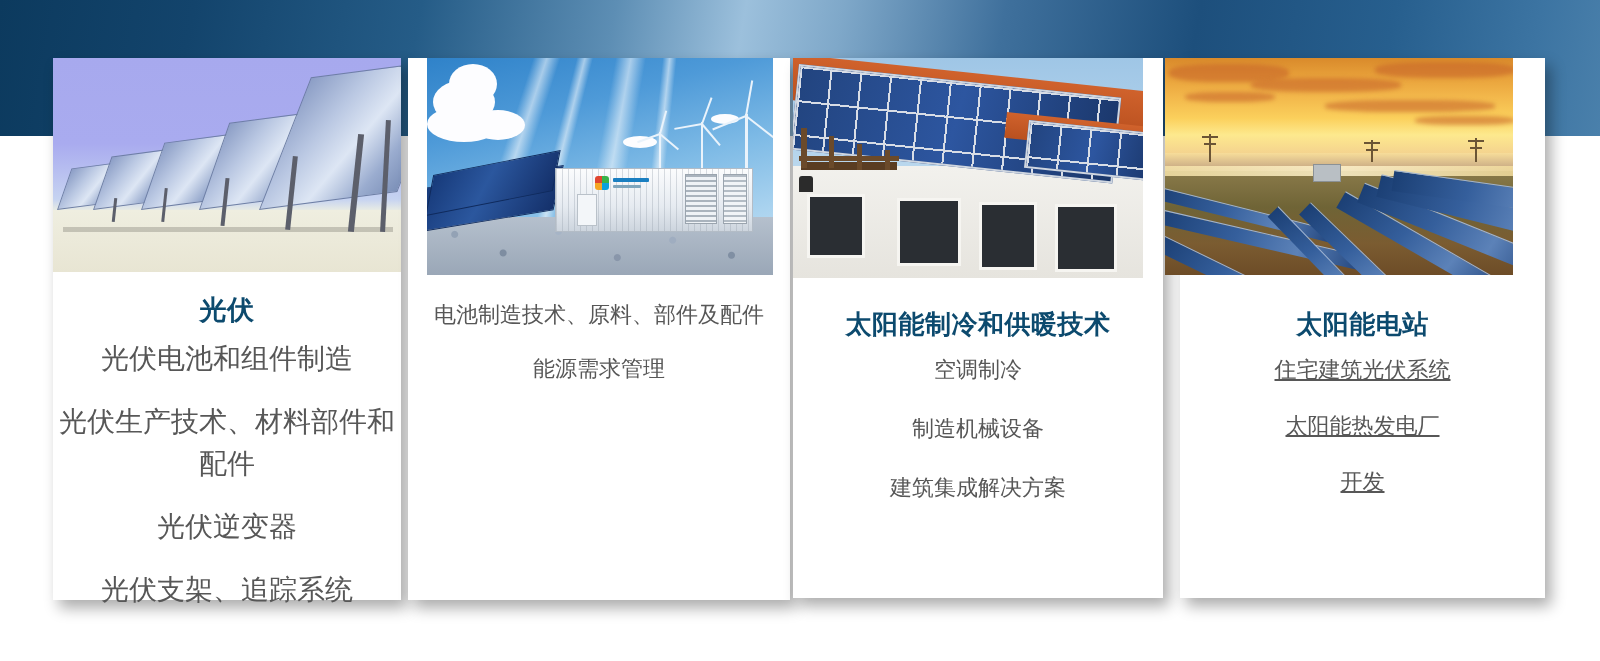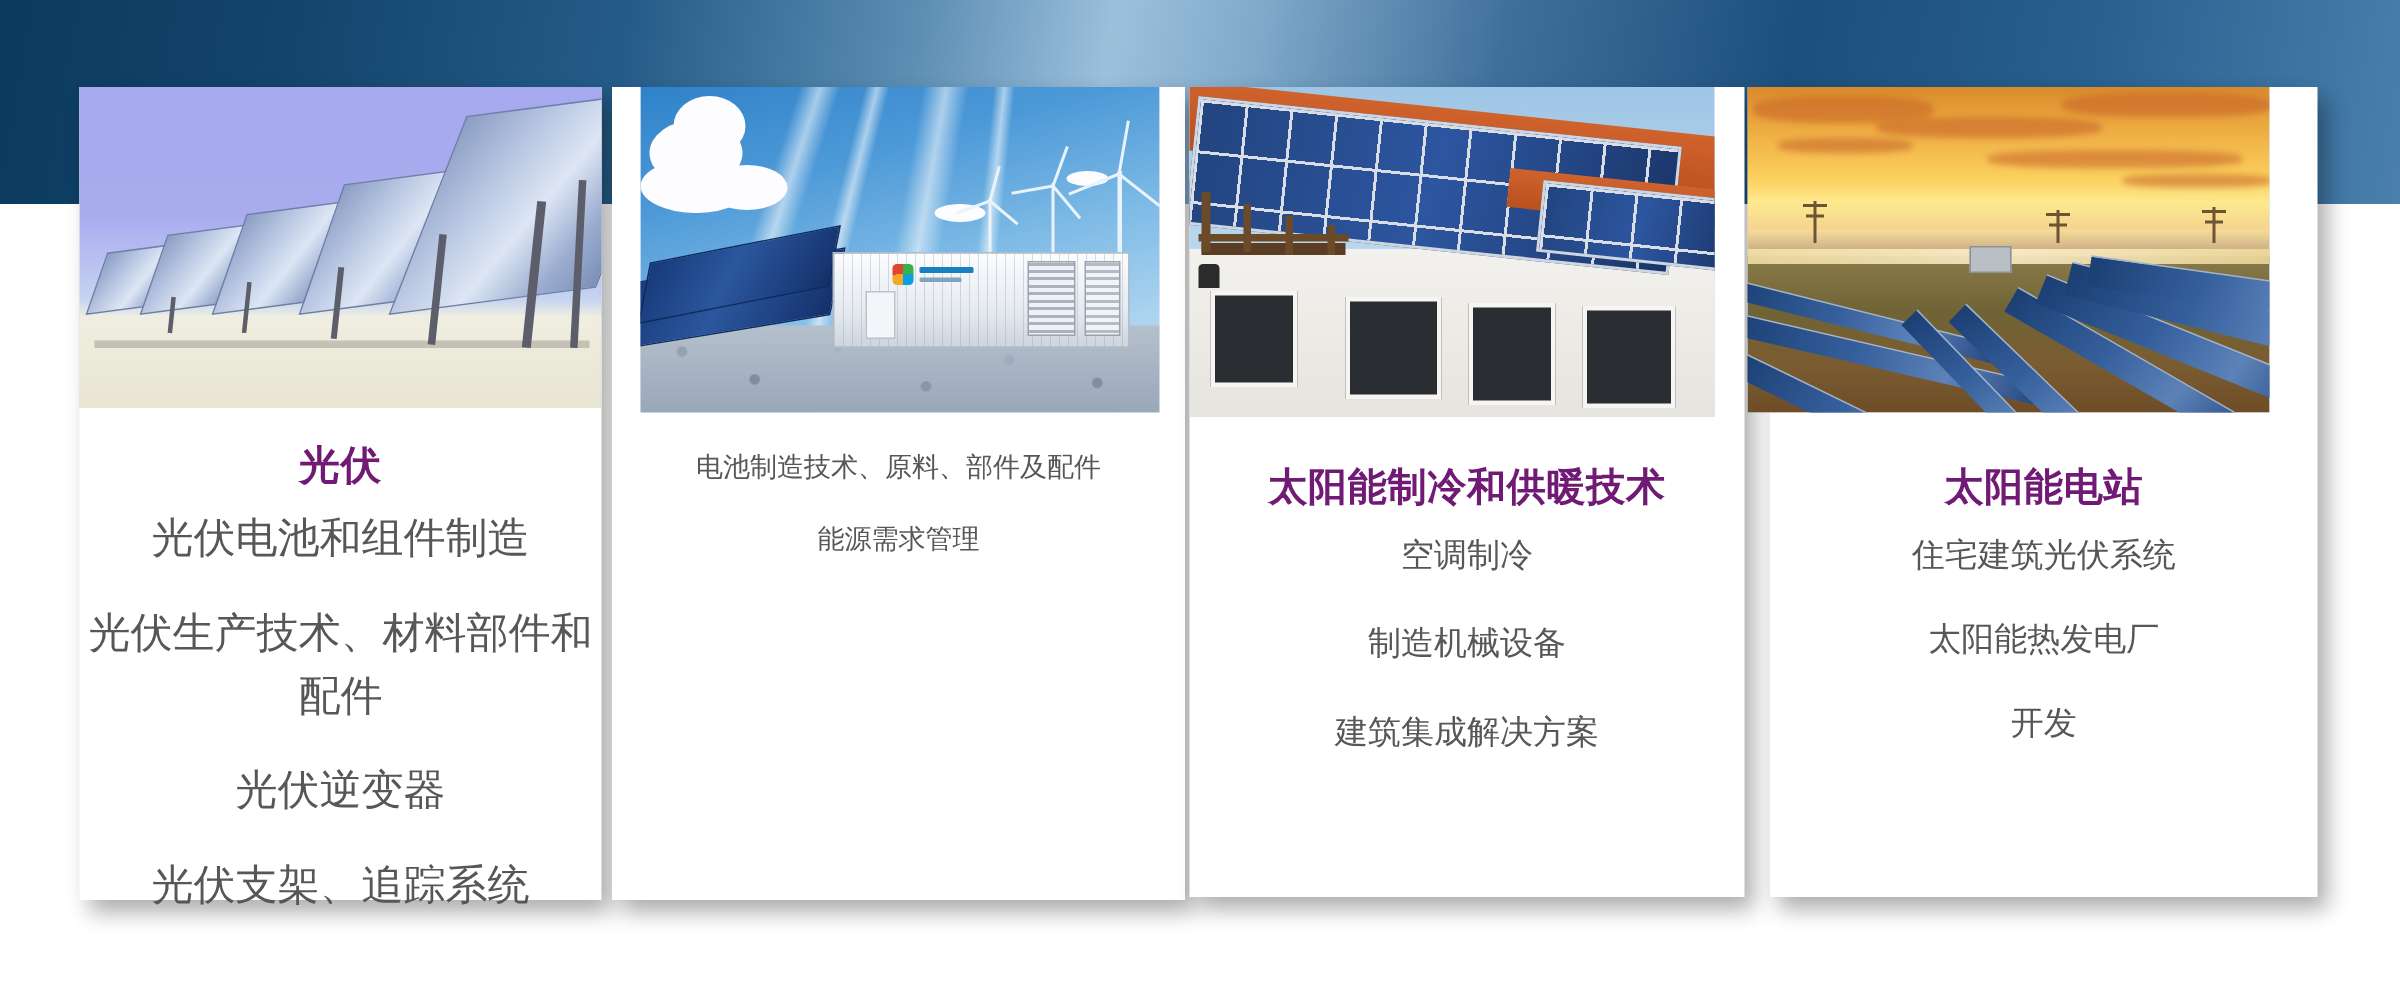--- a/index.html
+++ b/index.html
@@ -26,52 +26,52 @@
         #3c74a2 95%,
         #4a80ab 100%);
     z-index:1;
   }
   
   #card-deck{position:absolute;left:0;top:0;width:1600px;height:661px;z-index:3;}
   .card{position:absolute;background:#ffffff;box-shadow:6px 8px 14px rgba(0,0,0,.33);}
   .card-image{position:absolute;overflow:hidden;background:#c9d3e6;}
   .card-body{position:absolute;left:0;right:0;text-align:center;}
   .card-title{
-    font-weight:bold;color:#701a75;letter-spacing:.5px;
+    font-weight:bold;color:#0c4a6e;letter-spacing:.5px;
     line-height:1.1;margin:0 0 6px 0;
   }
   .card-line{color:#575757;line-height:1.5;margin:0;}
 
   
   #card-1{left:53px;top:58px;width:348px;height:542px;}
   #card-1-image{left:0px;top:0px;width:348px;height:214px;}
   #card-1-body{top:238px;padding:0 6px;}
   #card-1 .card-title{font-size:27px;margin-bottom:12px;}
   #card-1 .card-line{font-size:28px;margin:0 0 21px 0;}
 
   
   #card-2{left:408px;top:58px;width:382px;height:542px;}
   #card-2-image{left:19px;top:0px;width:346px;height:217px;}
   #card-2-body{top:240px;padding:0 2px;}
   #card-2 .card-title{font-size:27px;margin-bottom:12px;}
-  #card-2 .card-line{font-size:18px;margin:0 0 21px 0;}
+  #card-2 .card-line{font-size:22px;margin:0 0 21px 0;}
 
   
   #card-3{left:793px;top:58px;width:370px;height:540px;}
   #card-3-image{left:0px;top:0px;width:350px;height:220px;}
   #card-3-body{top:252px;padding:0 4px;}
   #card-3 .card-title{font-size:26px;margin-bottom:14px;}
   #card-3 .card-line{font-size:22px;margin:0 0 26px 0;}
 
   
   #card-4{left:1180px;top:58px;width:365px;height:540px;}
   #card-4-image{left:-15px;top:0px;width:348px;height:217px;}
   #card-4-body{top:252px;padding:0 2px;}
   #card-4 .card-title{font-size:26px;margin-bottom:14px;}
-  #card-4 .card-line{font-size:22px;margin:0 0 23px 0;}
+  #card-4 .card-line{font-size:22px;margin:0 0 23px 0;text-decoration:underline;}
 
   
   .photo{position:absolute;inset:0;}
 
   
   .p1-sky{position:absolute;inset:0;
     background:linear-gradient(180deg,#a7a9ee 0%,#a9abef 40%,#c6d3f1 66%,#eef0e2 72%,#f3f1e0 100%);}
   .p1-panel{position:absolute;background:linear-gradient(115deg,#8c9ec6 0%,#b9c7e2 30%,#dde6f4 55%,#9aaccf 80%,#7c90b8 100%);
     border:1px solid #6e7fa5;transform-origin:bottom left;}
   .p1-leg{position:absolute;background:#5c5f6b;}

